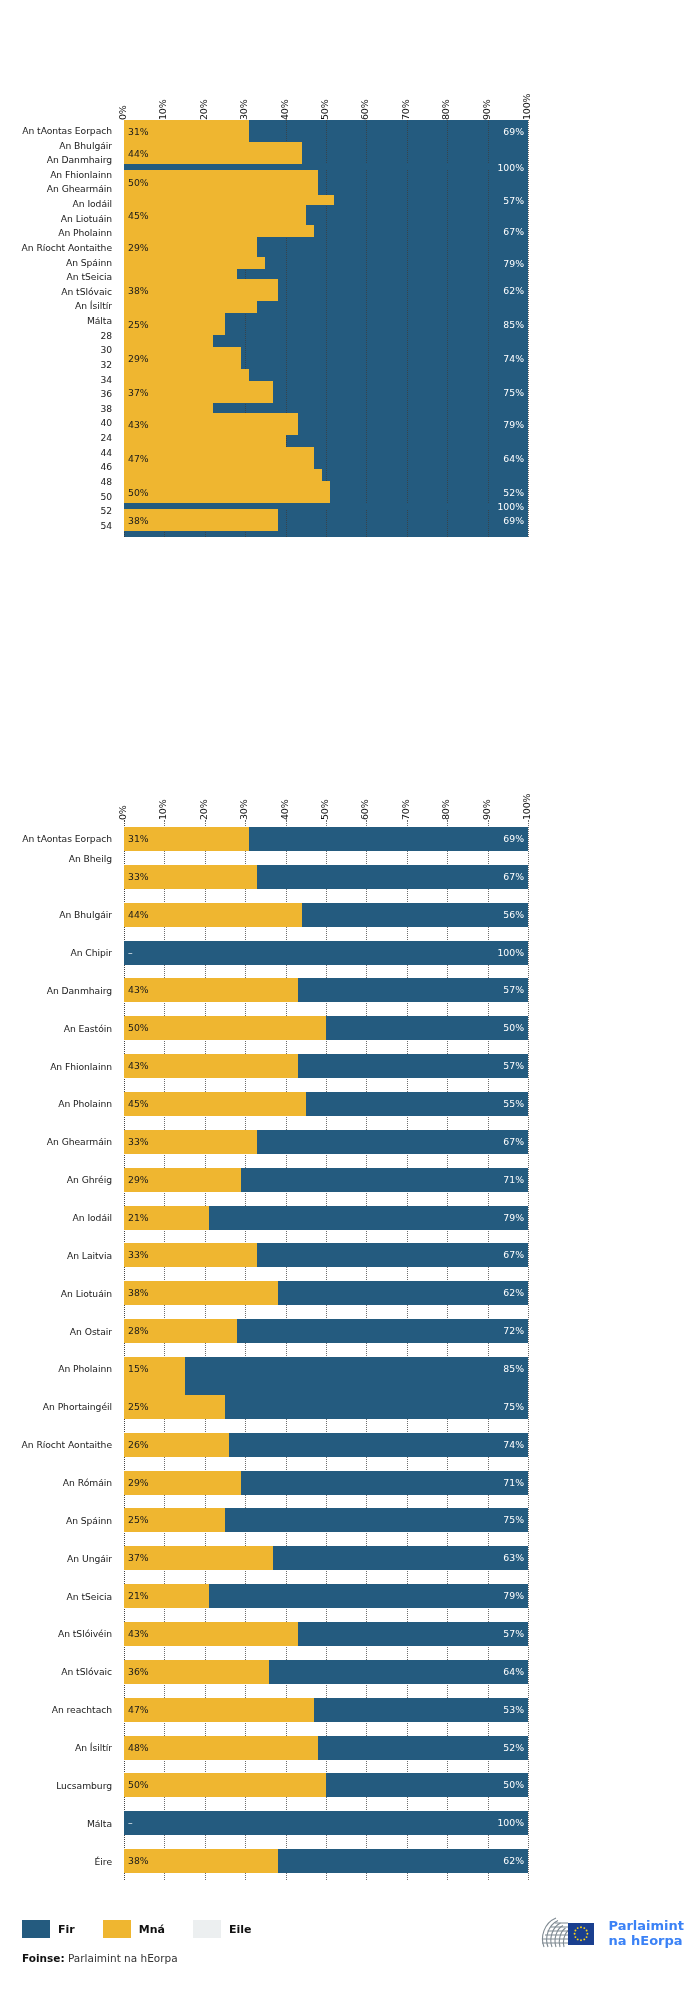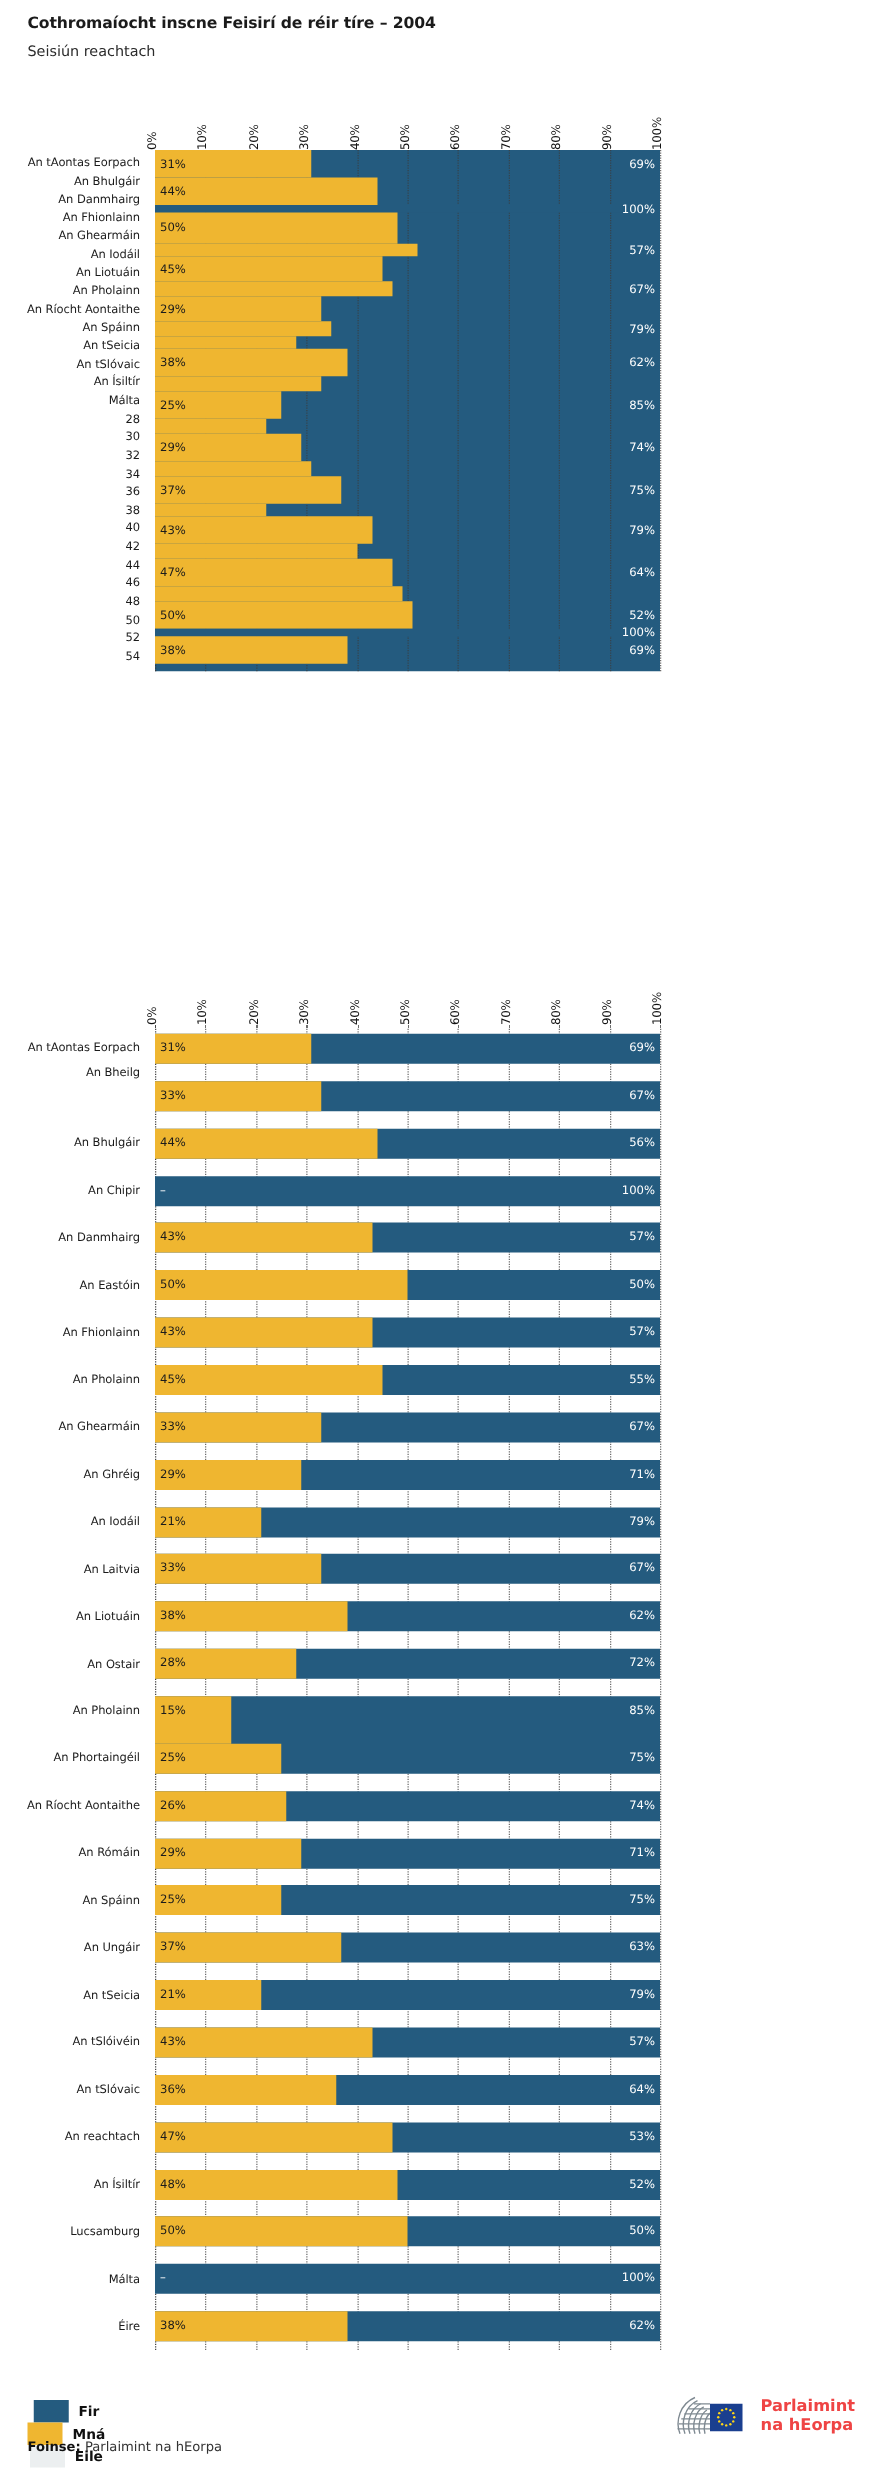--- a/index.html
+++ b/index.html
@@ -44,40 +44,36 @@
   .vlabel{
     position:absolute;font-size:9.3px;color:#1b1b1b;left:4px;
     line-height:1;white-space:nowrap;
   }
   .rvalue{
     position:absolute;font-size:9.3px;color:#ffffff;right:4px;
     line-height:1;white-space:nowrap;
   }
 
   
-  .legend{position:absolute;left:22px;top:1920px;display:flex;align-items:center;gap:0;flex-direction:column;}
+  .legend{position:absolute;left:22px;top:1920px;display:flex;align-items:center;gap:0;}
   .lgitem{display:flex;align-items:center;margin-right:28px;}
   .swatch{width:28px;height:18px;display:inline-block;margin-right:8px;}
   .lglabel{font-size:11px;font-weight:bold;color:#111;}
   .source{position:absolute;left:22px;top:1952px;font-size:10.5px;color:#333;}
   .source b{color:#111;}
 
   .brand{position:absolute;right:16px;top:1913px;display:flex;align-items:center;}
   .brand .mark{width:62px;height:42px;margin-right:8px;position:relative;}
-  .brand .txt{font-size:13px;font-weight:bold;color:#ef4444;line-height:1.12;}
+  .brand .txt{font-size:13px;font-weight:bold;color:#3b82f6;line-height:1.12;}
 </style>
 </head>
 <body>
 
 <div class="page">
 
-  <div class="hdr">
-    <h1>Cothromaíocht inscne Feisirí de réir tíre – 2004</h1>
-    <h2>Seisiún reachtach</h2>
-  </div>
 
   <div class="chart" id="chartA" style="left:0;top:86px;width:700px;height:700px;">
     <div class="rowlabels" id="chartA-labels" style="left:0;top:34px;width:118px;height:420px;">
         <div class="rlab" style="top: 6px; right: 6px;">An tAontas Eorpach</div>
         <div class="rlab" style="top: 20.62px; right: 6px;">An Bhulgáir</div>
         <div class="rlab" style="top: 35.24px; right: 6px;">An Danmhairg</div>
         <div class="rlab" style="top: 49.86px; right: 6px;">An Fhionlainn</div>
         <div class="rlab" style="top: 64.48px; right: 6px;">An Ghearmáin</div>
         <div class="rlab" style="top: 79.1px; right: 6px;">An Iodáil</div>
         <div class="rlab" style="top: 93.72px; right: 6px;">An Liotuáin</div>
@@ -88,21 +84,21 @@
         <div class="rlab" style="top: 166.82px; right: 6px;">An tSlóvaic</div>
         <div class="rlab" style="top: 181.44px; right: 6px;">An Ísiltír</div>
         <div class="rlab" style="top: 196.06px; right: 6px;">Málta</div>
         <div class="rlab" style="top: 210.68px; right: 6px;">28</div>
         <div class="rlab" style="top: 225.3px; right: 6px;">30</div>
         <div class="rlab" style="top: 239.92px; right: 6px;">32</div>
         <div class="rlab" style="top: 254.54px; right: 6px;">34</div>
         <div class="rlab" style="top: 269.16px; right: 6px;">36</div>
         <div class="rlab" style="top: 283.78px; right: 6px;">38</div>
         <div class="rlab" style="top: 298.4px; right: 6px;">40</div>
-        <div class="rlab" style="top: 313.02px; right: 6px;">42</div>
+        <div class="rlab" style="top: 313.02px; right: 6px;">24</div>
         <div class="rlab" style="top: 327.64px; right: 6px;">44</div>
         <div class="rlab" style="top: 342.26px; right: 6px;">46</div>
         <div class="rlab" style="top: 356.88px; right: 6px;">48</div>
         <div class="rlab" style="top: 371.5px; right: 6px; margin-left: 20px;">50</div>
         <div class="rlab" style="top: 386.12px; right: 6px;">52</div>
         <div class="rlab" style="top: 400.74px; right: 6px;">54</div>
       </div>
     <div class="axis" id="chartA-axis" style="left:124px;width:404px;">
         <span class="tk" style="left: 0px;">0%</span>
         <span class="tk" style="left: 40.4px;">10%</span>

